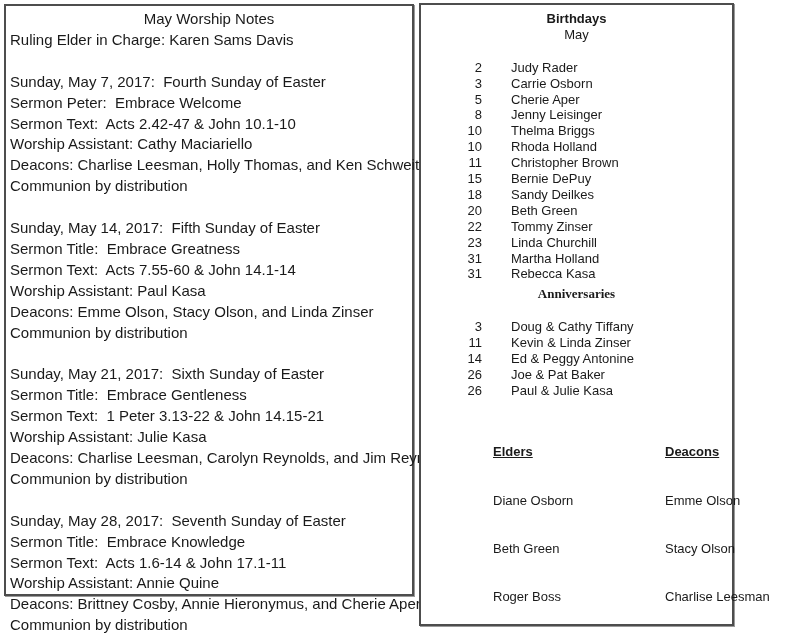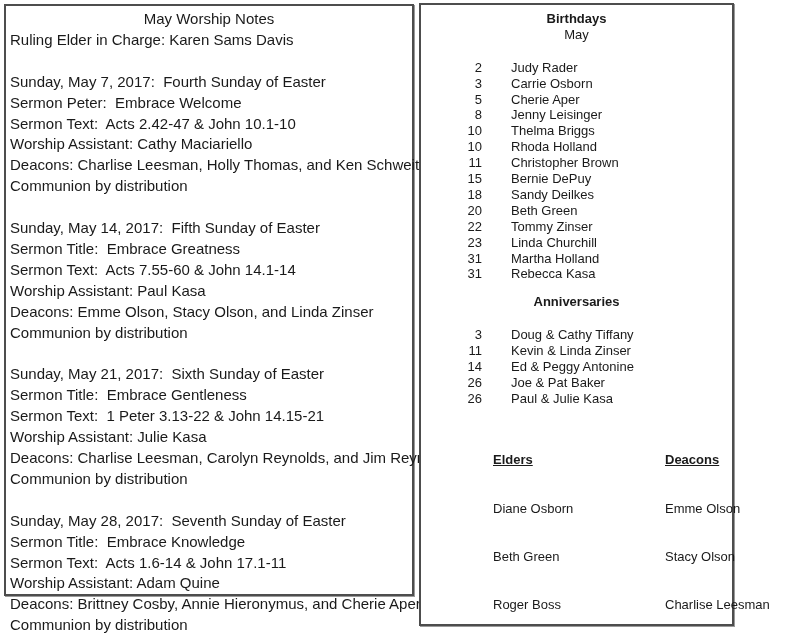--- a/index.html
+++ b/index.html
@@ -65,21 +65,22 @@
     flex: none;
   }
   .roster-name {
     margin-left: 29px;
   }
   .section-heading {
     font-weight: bold;
     text-align: center;
   }
   #anniversaries-heading {
-    margin-top: 12px;
+    margin-top: 4px;
+    font-family: Liberation Serif, serif;
   }
   
   .officers {
     display: flex;
     margin-top: 14px;
     margin-left: 72px;
   }
   .officer-col {
     white-space: pre;
   }
@@ -131,21 +132,21 @@
     <div class="doc-line">Worship Assistant: Julie Kasa</div>
     <div class="doc-line">Deacons: Charlise Leesman, Carolyn Reynolds, and Jim Reynolds</div>
     <div class="doc-line">Communion by distribution</div>
   </div>
   <div class="spacer-line"></div>
 
   <div>
     <div class="doc-line">Sunday, May 28, 2017:  Seventh Sunday of Easter</div>
     <div class="doc-line">Sermon Title:  Embrace Knowledge</div>
     <div class="doc-line">Sermon Text:  Acts 1.6-14 &amp; John 17.1-11</div>
-    <div class="doc-line">Worship Assistant: Adam Quine</div>
+    <div class="doc-line">Worship Assistant: Annie Quine</div>
     <div class="doc-line">Deacons: Brittney Cosby, Annie Hieronymus, and Cherie Aper</div>
     <div class="doc-line">Communion by distribution</div>
   </div>
 </div>
 
 <div class="panel" id="right-panel">
   <div class="section-heading">Birthdays</div>
   <div class="centered">May</div>
 
   <div class="roster">

